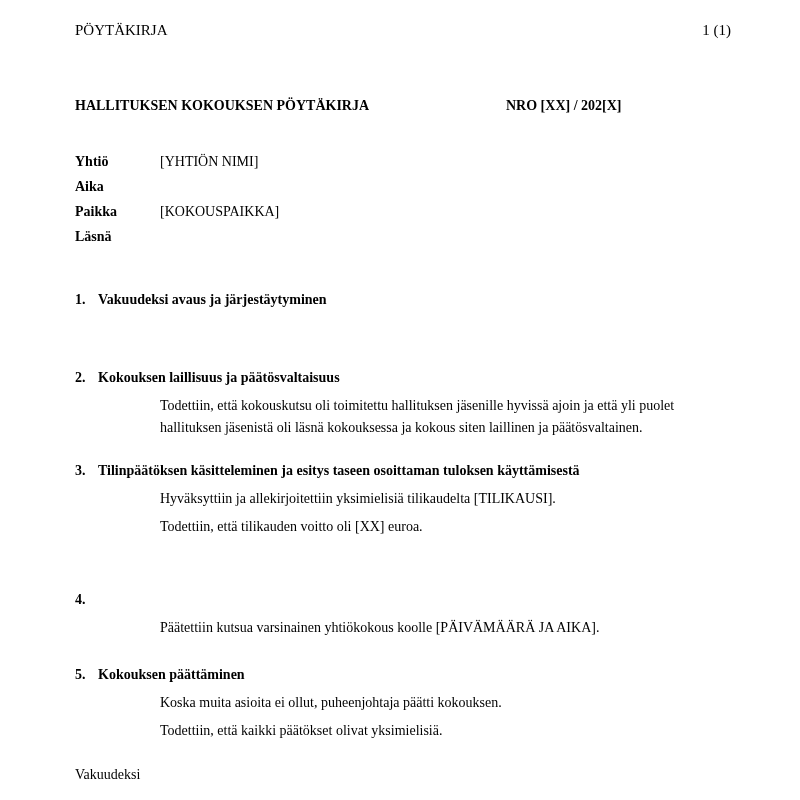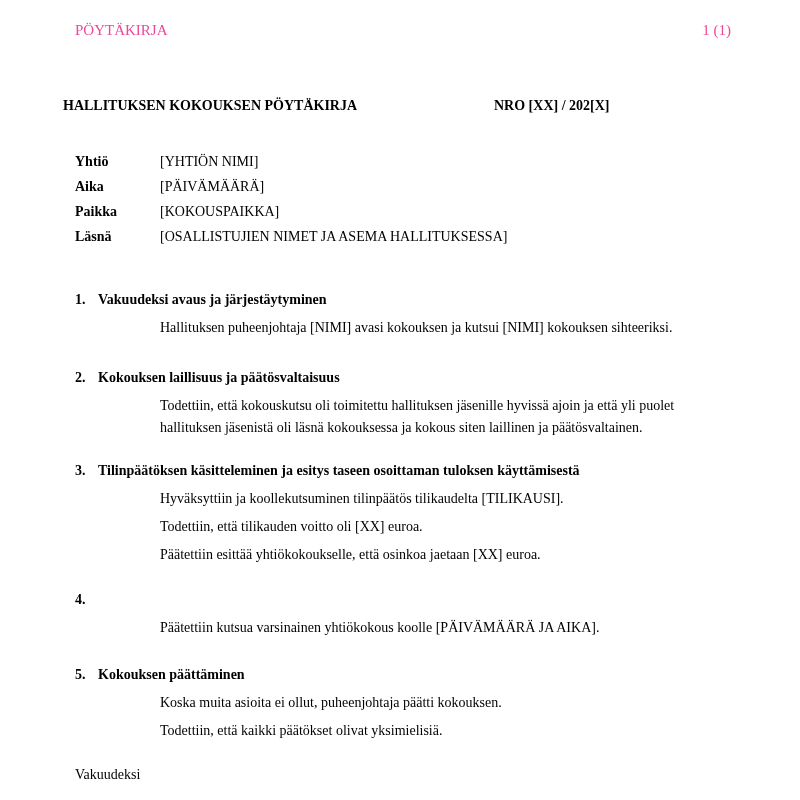--- a/index.html
+++ b/index.html
@@ -13,29 +13,29 @@
     font-size: 14px;
     overflow: hidden;
   }
   .doc-header {
     position: absolute;
     top: 20px;
     left: 75px;
     right: 69px;
     display: flex;
     justify-content: space-between;
-    color: #ec4899;
+    color: #000000;
     font-size: 15px;
     line-height: 20px;
     gap: 12px;
   }
   .title-row {
     position: absolute;
     top: 95px;
-    left: 63px;
+    left: 75px;
     display: flex;
     font-weight: bold;
     line-height: 22px;
   }
   .doc-title {
     margin: 0;
     font-size: 14px;
     font-weight: bold;
     width: 385px;
   }
@@ -87,56 +87,52 @@
     <span class="doc-number">NRO [XX] / 202[X]</span>
   </div>
 
   <div class="meta">
     <div class="meta-row">
       <span class="meta-label">Yhtiö</span>
       <span class="meta-value">[YHTIÖN NIMI]</span>
     </div>
     <div class="meta-row">
       <span class="meta-label">Aika</span>
-      <span class="meta-value">[PÄIVÄMÄÄRÄ]</span>
     </div>
     <div class="meta-row">
       <span class="meta-label">Paikka</span>
       <span class="meta-value">[KOKOUSPAIKKA]</span>
     </div>
     <div class="meta-row">
       <span class="meta-label">Läsnä</span>
-      <span class="meta-value">[OSALLISTUJIEN NIMET JA ASEMA HALLITUKSESSA]</span>
     </div>
   </div>
 
   <section class="doc-section sec1">
     <div class="sec-heading">
       <span class="sec-num">1.</span>
       <span class="sec-title">Vakuudeksi avaus ja järjestäytyminen</span>
     </div>
-    <p class="sec-para">Hallituksen puheenjohtaja [NIMI] avasi kokouksen ja kutsui [NIMI] kokouksen sihteeriksi.</p>
   </section>
 
   <section class="doc-section sec2">
     <div class="sec-heading">
       <span class="sec-num">2.</span>
       <span class="sec-title">Kokouksen laillisuus ja päätösvaltaisuus</span>
     </div>
     <p class="sec-para">Todettiin, että kokouskutsu oli toimitettu hallituksen jäsenille hyvissä ajoin ja että yli puolet hallituksen jäsenistä oli läsnä kokouksessa ja kokous siten laillinen ja päätösvaltainen.</p>
   </section>
 
   <section class="doc-section sec3">
     <div class="sec-heading">
       <span class="sec-num">3.</span>
       <span class="sec-title">Tilinpäätöksen käsitteleminen ja esitys taseen osoittaman tuloksen käyttämisestä</span>
     </div>
-    <p class="sec-para">Hyväksyttiin ja koollekutsuminen tilinpäätös tilikaudelta [TILIKAUSI].</p>
+    <p class="sec-para">Hyväksyttiin ja allekirjoitettiin yksimielisiä tilikaudelta [TILIKAUSI].</p>
     <p class="sec-para">Todettiin, että tilikauden voitto oli [XX] euroa.</p>
-    <p class="sec-para">Päätettiin esittää yhtiökokoukselle, että osinkoa jaetaan [XX] euroa.</p>
   </section>
 
   <section class="doc-section sec4">
     <div class="sec-heading">
       <span class="sec-num">4.</span>
     </div>
     <p class="sec-para">Päätettiin kutsua varsinainen yhtiökokous koolle [PÄIVÄMÄÄRÄ JA AIKA].</p>
   </section>
 
   <section class="doc-section sec5">

